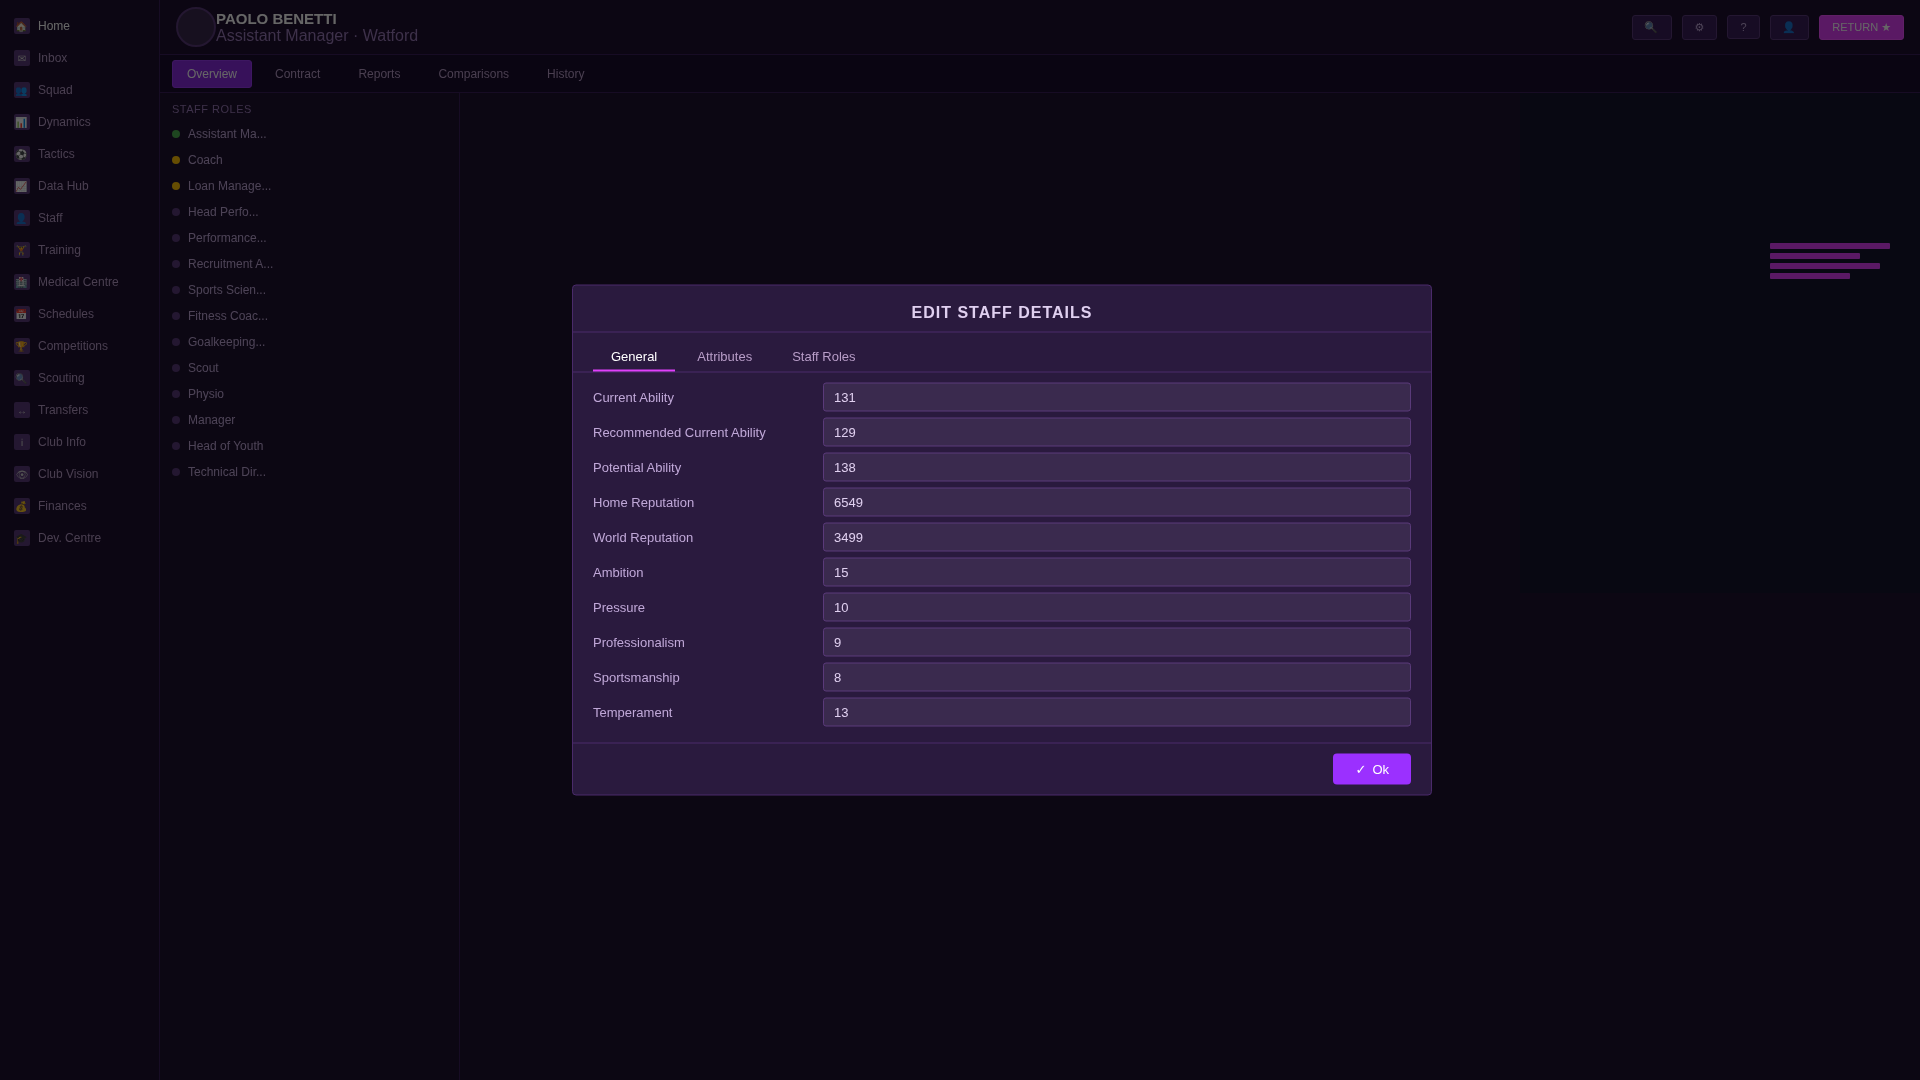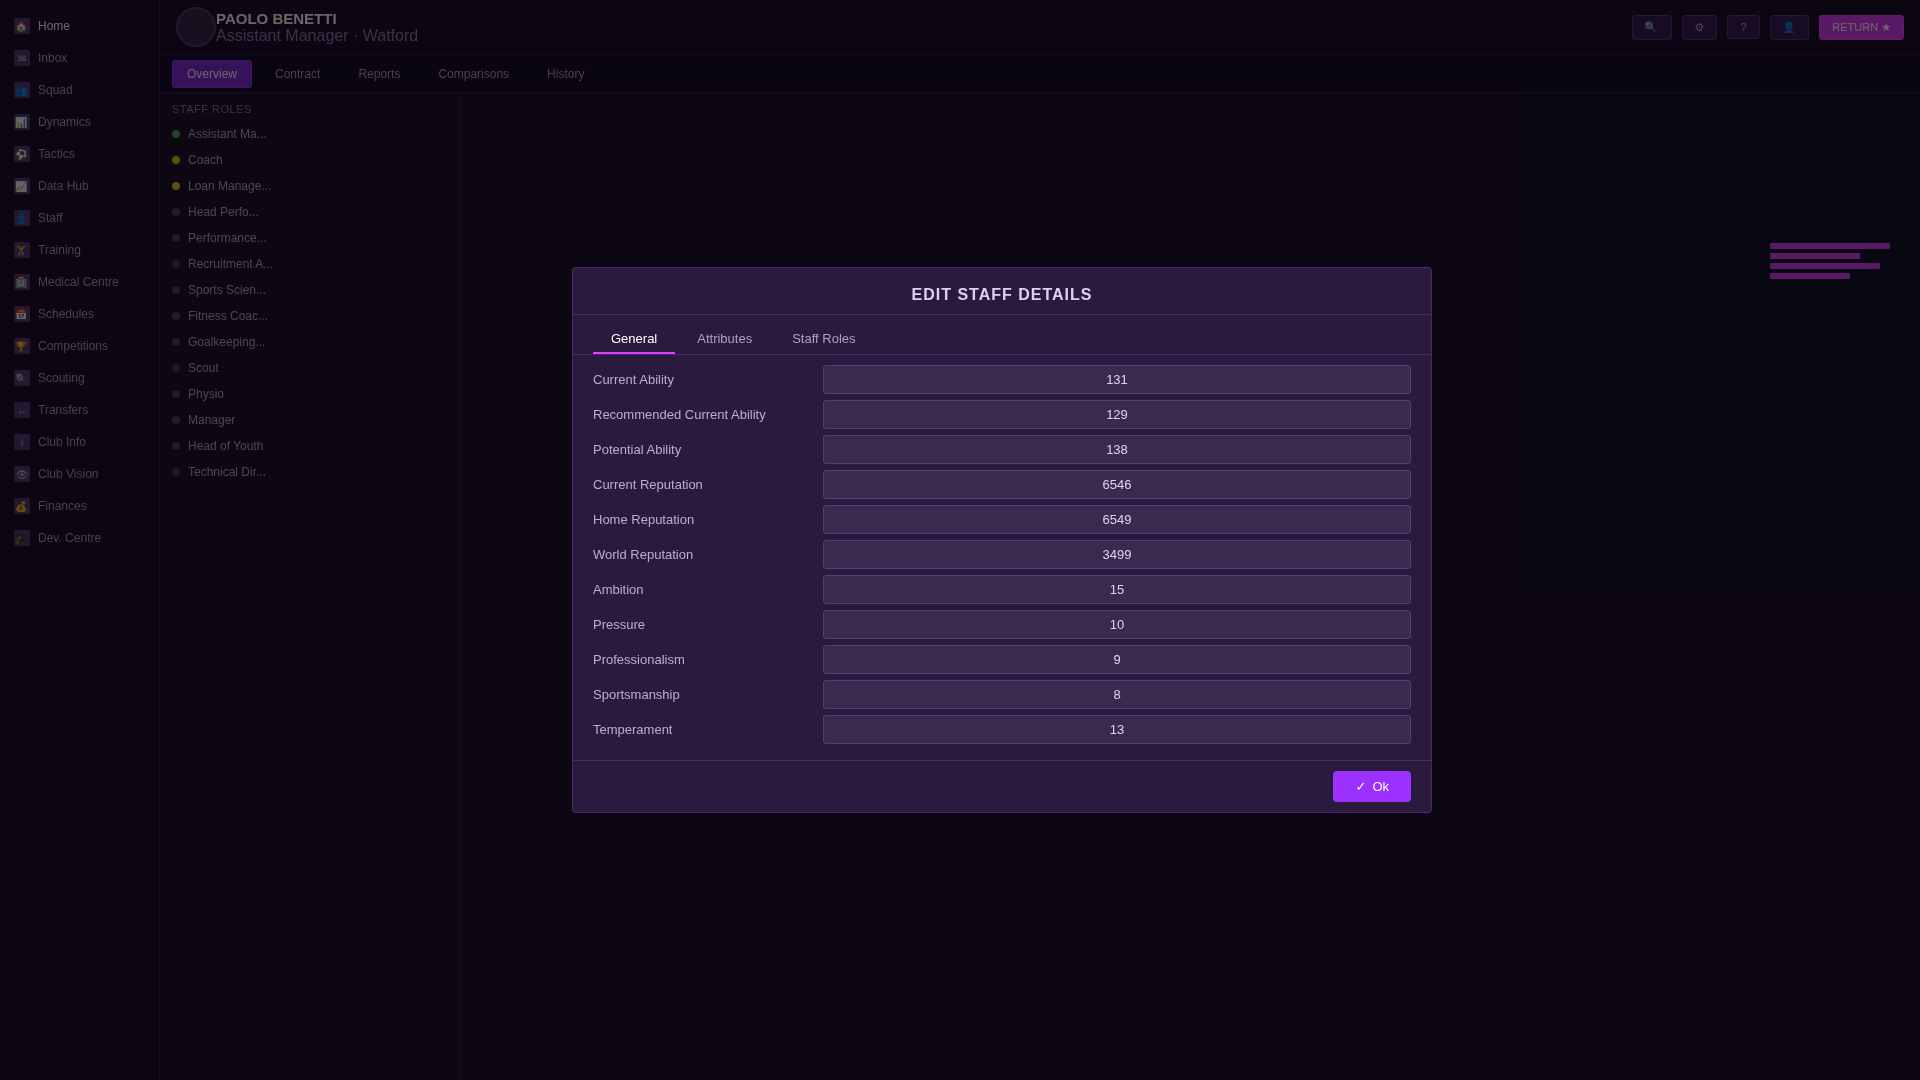--- a/index.html
+++ b/index.html
@@ -205,21 +205,20 @@
     }
     .form-input {
       flex: 1;
       background: #3a2a4e;
       border: 1px solid #5a3a7a;
       border-radius: 3px;
       color: #e0d0f0;
       font-size: 13px;
       padding: 6px 10px;
       outline: none;
-      text-align: center;
     }
 
     
     .dialog-footer {
       display: flex;
       justify-content: flex-end;
       padding: 10px 20px;
       border-top: 1px solid #4a2a6a;
     }
     .btn-ok {
@@ -508,24 +507,20 @@
     <div class="form-row">
       <div class="form-label">Recommended Current Ability</div>
       <input class="form-input" type="text" value="129" style="">
     </div>
 
     <div class="form-row">
       <div class="form-label">Potential Ability</div>
       <input class="form-input" type="text" value="138" style="">
     </div>
 
-    <div class="form-row">
-      <div class="form-label">Current Reputation</div>
-      <input class="form-input" type="text" value="6546" style="">
-    </div>
 
     <div class="form-row">
       <div class="form-label">Home Reputation</div>
       <input class="form-input" type="text" value="6549" style="">
     </div>
 
     <div class="form-row">
       <div class="form-label">World Reputation</div>
       <input class="form-input" type="text" value="3499" style="">
     </div>

